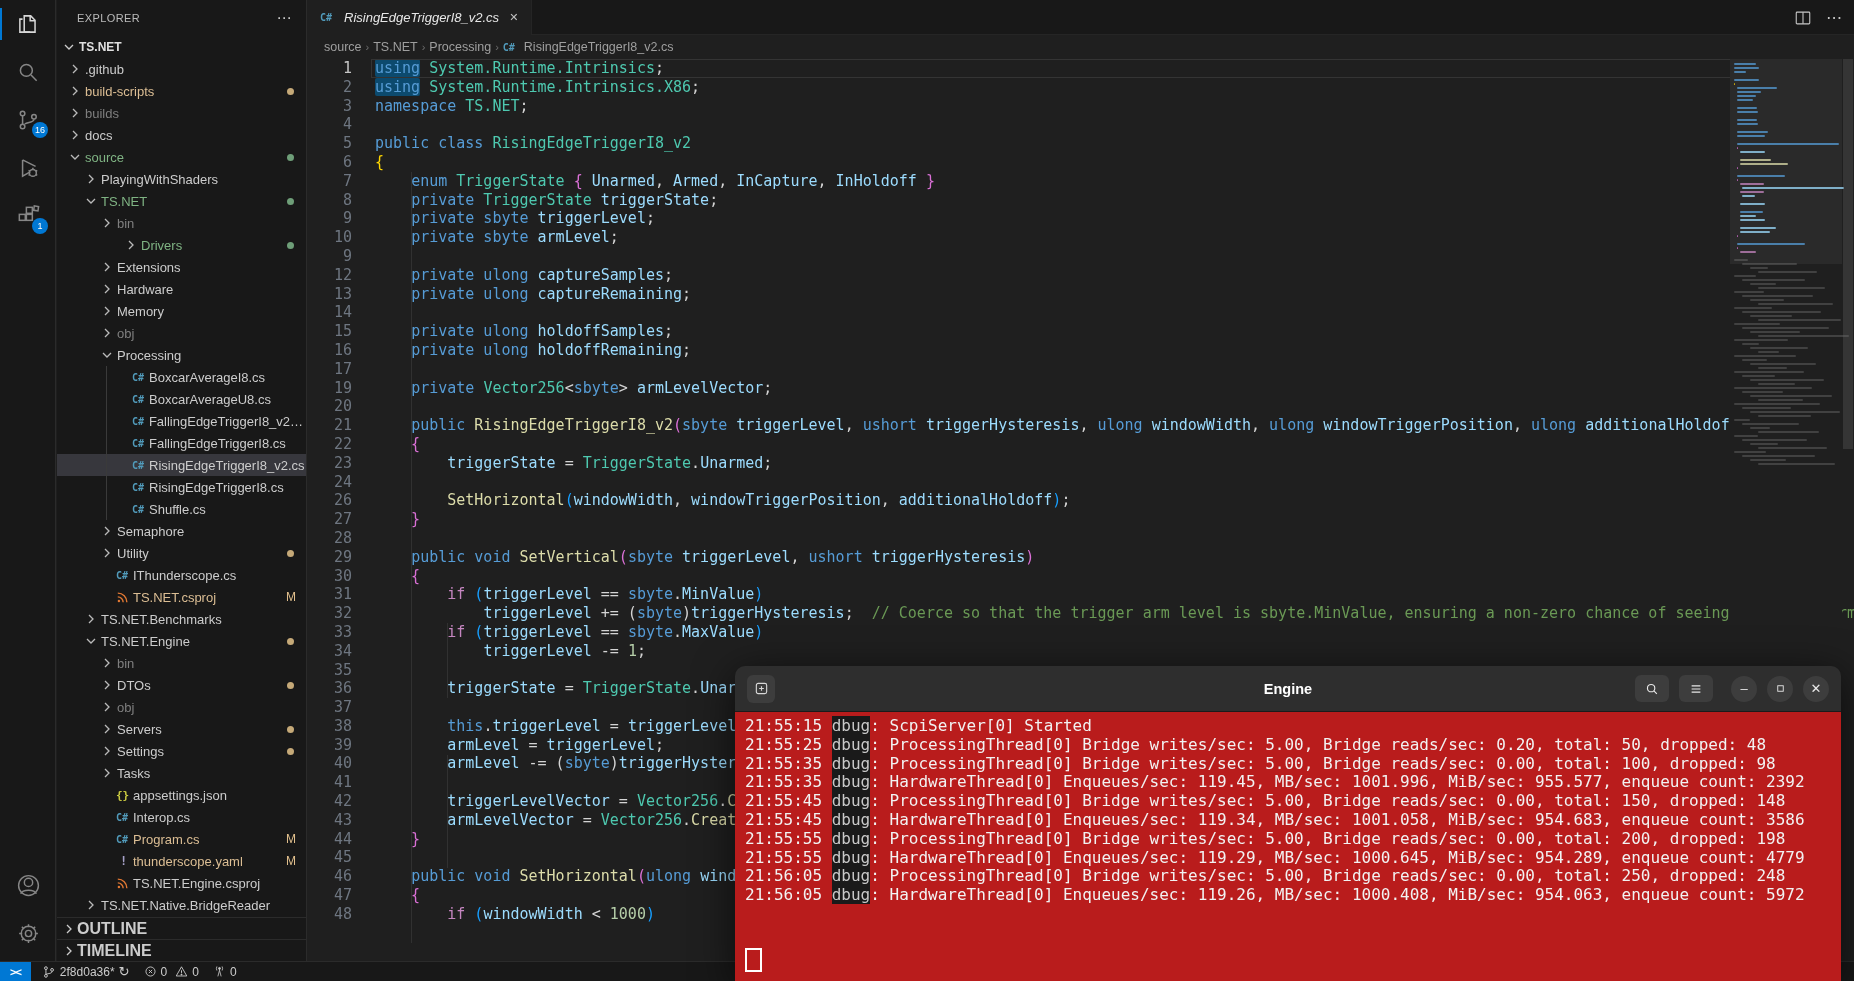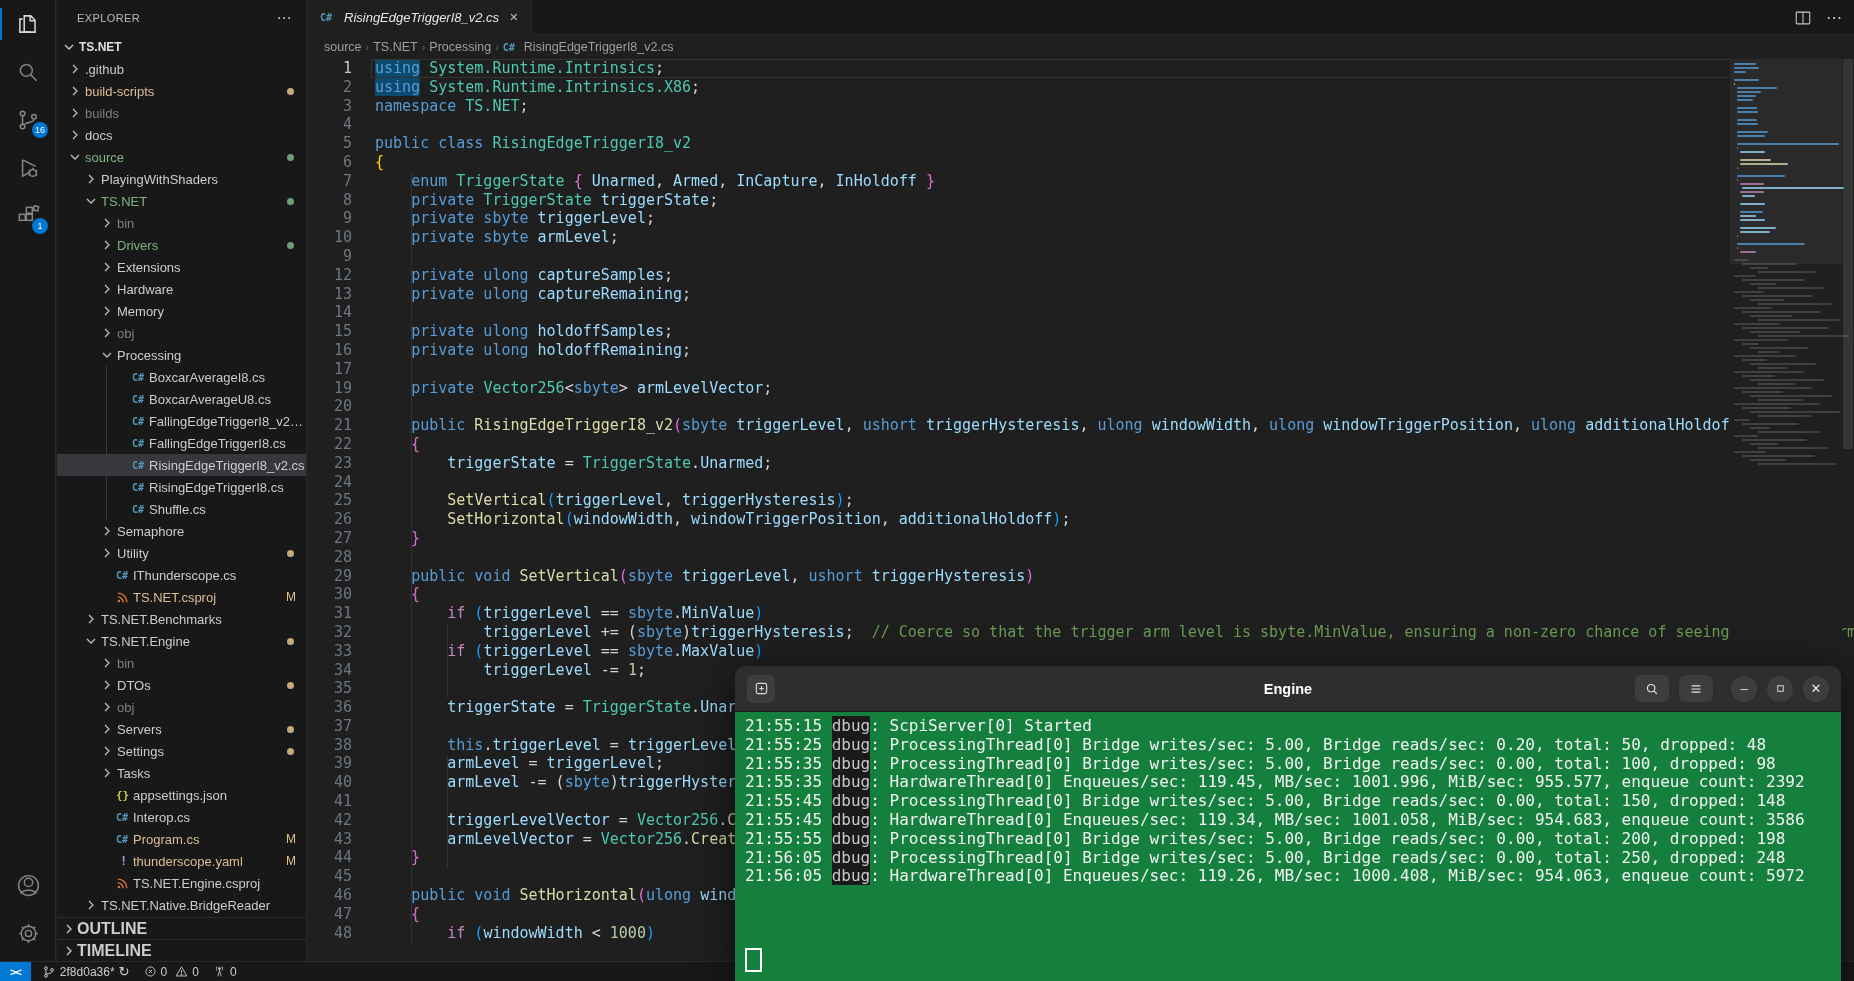--- a/index.html
+++ b/index.html
@@ -78,21 +78,21 @@
   
   .terminal { position:absolute; left:735px; top:666px; width:1106px; height:315px; z-index:10; border-radius:10px 10px 0 0; box-shadow:0 8px 40px rgba(0,0,0,.65); overflow:hidden; }
   .t-titlebar { position:relative; height:46px; background:#2e2e2e; border-bottom:1px solid #1b1b1b; display:flex; align-items:center; padding:0 12px; }
   .t-newtab { width:28px; height:28px; border-radius:6px; background:#3d3d3d; display:flex; align-items:center; justify-content:center; cursor:pointer; }
   .t-title { position:absolute; left:50%; transform:translateX(-50%); color:#ffffff; font-weight:bold; font-size:14.5px; }
   .t-actions { margin-left:auto; display:flex; align-items:center; gap:10px; }
   .t-btn { display:flex; align-items:center; justify-content:center; color:#e8e8e8; cursor:pointer; }
   .t-btn.sq { width:34px; height:27px; border-radius:6px; background:#3d3d3d; }
   .t-btn.ci { width:26px; height:26px; border-radius:50%; background:#3d3d3d; font-size:13px; }
   .t-btn.ci.minimize { margin-left:8px; }
-  .t-body { position:relative; height:269px; background:#15803d; padding:5px 0 0 10px; overflow:hidden; }
+  .t-body { position:relative; height:269px; background:#b91c1c; padding:5px 0 0 10px; overflow:hidden; }
   .tl { height:18.8px; line-height:18.8px; font-family:"DejaVu Sans Mono","Liberation Mono",monospace; font-size:16px; color:#f2f2f2; white-space:pre; }
   .t-lvl { background:#1a1a1a; color:#c9c9c9; }
   .t-cursor { position:absolute; left:10px; top:236px; width:17px; height:24px; border:2px solid #ffffff; }
 </style>
 </head>
 <body>
 
 <div class="screen">
 
   <div class="activitybar">
@@ -226,21 +226,21 @@
           </svg>
           <span class="lbl green">TS.NET</span>
           <span class="dot green"></span>
         </div>
         <div class="trow" style="padding-left: 42px;">
           <svg class="tw" viewBox="0 0 16 16" width="16" height="16">
             <path d="M6 4l4 4-4 4" fill="none" stroke="#bababa" stroke-width="1.3"></path>
           </svg>
           <span class="lbl gray">bin</span>
         </div>
-        <div class="trow" style="padding-left: 42px;">
+        <div class="trow" style="padding-left: 66px;">
           <svg class="tw" viewBox="0 0 16 16" width="16" height="16">
             <path d="M6 4l4 4-4 4" fill="none" stroke="#bababa" stroke-width="1.3"></path>
           </svg>
           <span class="lbl green">Drivers</span>
           <span class="dot green"></span>
         </div>
         <div class="trow" style="padding-left: 42px;">
           <svg class="tw" viewBox="0 0 16 16" width="16" height="16">
             <path d="M6 4l4 4-4 4" fill="none" stroke="#bababa" stroke-width="1.3"></path>
           </svg>
@@ -477,21 +477,20 @@
           <div class="cl"><span class="ln">14</span><span class="ct"></span></div>
           <div class="cl"><span class="ln">15</span><span class="ct"><span class="tk-pn">    </span><span class="tk-kw">private ulong </span><span class="tk-var">holdoffSamples</span><span class="tk-pn">;</span></span></div>
           <div class="cl"><span class="ln">16</span><span class="ct"><span class="tk-pn">    </span><span class="tk-kw">private ulong </span><span class="tk-var">holdoffRemaining</span><span class="tk-pn">;</span></span></div>
           <div class="cl"><span class="ln">17</span><span class="ct"></span></div>
           <div class="cl"><span class="ln">19</span><span class="ct"><span class="tk-pn">    </span><span class="tk-kw">private </span><span class="tk-type">Vector256</span><span class="tk-pn">&lt;</span><span class="tk-kw">sbyte</span><span class="tk-pn">&gt; </span><span class="tk-var">armLevelVector</span><span class="tk-pn">;</span></span></div>
           <div class="cl"><span class="ln">20</span><span class="ct"></span></div>
           <div class="cl"><span class="ln">21</span><span class="ct"><span class="tk-pn">    </span><span class="tk-kw">public </span><span class="tk-method">RisingEdgeTriggerI8_v2</span><span class="tk-b2">(</span><span class="tk-kw">sbyte </span><span class="tk-var">triggerLevel</span><span class="tk-pn">, </span><span class="tk-kw">ushort </span><span class="tk-var">triggerHysteresis</span><span class="tk-pn">, </span><span class="tk-kw">ulong </span><span class="tk-var">windowWidth</span><span class="tk-pn">, </span><span class="tk-kw">ulong </span><span class="tk-var">windowTriggerPosition</span><span class="tk-pn">, </span><span class="tk-kw">ulong </span><span class="tk-var">additionalHoldoff</span><span class="tk-b2">)</span></span></div>
           <div class="cl"><span class="ln">22</span><span class="ct"><span class="tk-b2">    {</span></span></div>
           <div class="cl"><span class="ln">23</span><span class="ct"><span class="tk-pn">        </span><span class="tk-var">triggerState</span><span class="tk-pn"> = </span><span class="tk-type">TriggerState</span><span class="tk-pn">.</span><span class="tk-var">Unarmed</span><span class="tk-pn">;</span></span></div>
           <div class="cl"><span class="ln">24</span><span class="ct"></span></div>
-          <div class="cl"><span class="ln">25</span><span class="ct"><span class="tk-pn">        </span><span class="tk-method">SetVertical</span><span class="tk-b3">(</span><span class="tk-var">triggerLevel</span><span class="tk-pn">, </span><span class="tk-var">triggerHysteresis</span><span class="tk-b3">)</span><span class="tk-pn">;</span></span></div>
           <div class="cl"><span class="ln">26</span><span class="ct"><span class="tk-pn">        </span><span class="tk-method">SetHorizontal</span><span class="tk-b3">(</span><span class="tk-var">windowWidth</span><span class="tk-pn">, </span><span class="tk-var">windowTriggerPosition</span><span class="tk-pn">, </span><span class="tk-var">additionalHoldoff</span><span class="tk-b3">)</span><span class="tk-pn">;</span></span></div>
           <div class="cl"><span class="ln">27</span><span class="ct"><span class="tk-b2">    }</span></span></div>
           <div class="cl"><span class="ln">28</span><span class="ct"></span></div>
           <div class="cl"><span class="ln">29</span><span class="ct"><span class="tk-pn">    </span><span class="tk-kw">public void </span><span class="tk-method">SetVertical</span><span class="tk-b2">(</span><span class="tk-kw">sbyte </span><span class="tk-var">triggerLevel</span><span class="tk-pn">, </span><span class="tk-kw">ushort </span><span class="tk-var">triggerHysteresis</span><span class="tk-b2">)</span></span></div>
           <div class="cl"><span class="ln">30</span><span class="ct"><span class="tk-b2">    {</span></span></div>
           <div class="cl"><span class="ln">31</span><span class="ct"><span class="tk-pn">        </span><span class="tk-ctrl">if </span><span class="tk-b3">(</span><span class="tk-var">triggerLevel</span><span class="tk-pn"> == </span><span class="tk-kw">sbyte</span><span class="tk-pn">.</span><span class="tk-var">MinValue</span><span class="tk-b3">)</span></span></div>
           <div class="cl"><span class="ln">32</span><span class="ct"><span class="tk-pn">            </span><span class="tk-var">triggerLevel</span><span class="tk-pn"> += (</span><span class="tk-kw">sbyte</span><span class="tk-pn">)</span><span class="tk-var">triggerHysteresis</span><span class="tk-pn">;  </span><span class="tk-cm">// Coerce so that the trigger arm level is sbyte.MinValue, ensuring a non-zero chance of seeing some waveforms</span></span></div>
           <div class="cl"><span class="ln">33</span><span class="ct"><span class="tk-pn">        </span><span class="tk-ctrl">if </span><span class="tk-b3">(</span><span class="tk-var">triggerLevel</span><span class="tk-pn"> == </span><span class="tk-kw">sbyte</span><span class="tk-pn">.</span><span class="tk-var">MaxValue</span><span class="tk-b3">)</span></span></div>
           <div class="cl"><span class="ln">34</span><span class="ct"><span class="tk-pn">            </span><span class="tk-var">triggerLevel</span><span class="tk-pn"> -= </span><span class="tk-num">1</span><span class="tk-pn">;</span></span></div>
           <div class="cl"><span class="ln">35</span><span class="ct"></span></div>
@@ -679,18 +678,19 @@
     </div>
     <div class="t-body" id="t-body">
       <div class="t-cursor"></div>
     <div class="tl"><span class="t-time">21:55:15</span> <span class="t-lvl">dbug</span><span>: </span><span class="t-msg">ScpiServer[0] Started</span></div>
         <div class="tl"><span class="t-time">21:55:25</span> <span class="t-lvl">dbug</span><span>: </span><span class="t-msg">ProcessingThread[0] Bridge writes/sec: 5.00, Bridge reads/sec: 0.20, total: 50, dropped: 48</span></div>
         <div class="tl"><span class="t-time">21:55:35</span> <span class="t-lvl">dbug</span><span>: </span><span class="t-msg">ProcessingThread[0] Bridge writes/sec: 5.00, Bridge reads/sec: 0.00, total: 100, dropped: 98</span></div>
         <div class="tl"><span class="t-time">21:55:35</span> <span class="t-lvl">dbug</span><span>: </span><span class="t-msg">HardwareThread[0] Enqueues/sec: 119.45, MB/sec: 1001.996, MiB/sec: 955.577, enqueue count: 2392</span></div>
         <div class="tl"><span class="t-time">21:55:45</span> <span class="t-lvl">dbug</span><span>: </span><span class="t-msg">ProcessingThread[0] Bridge writes/sec: 5.00, Bridge reads/sec: 0.00, total: 150, dropped: 148</span></div>
         <div class="tl"><span class="t-time">21:55:45</span> <span class="t-lvl">dbug</span><span>: </span><span class="t-msg">HardwareThread[0] Enqueues/sec: 119.34, MB/sec: 1001.058, MiB/sec: 954.683, enqueue count: 3586</span></div>
         <div class="tl"><span class="t-time">21:55:55</span> <span class="t-lvl">dbug</span><span>: </span><span class="t-msg">ProcessingThread[0] Bridge writes/sec: 5.00, Bridge reads/sec: 0.00, total: 200, dropped: 198</span></div>
+        <div class="tl"><span class="t-time">21:55:55</span> <span class="t-lvl">dbug</span><span>: </span><span class="t-msg">HardwareThread[0] Enqueues/sec: 119.29, MB/sec: 1000.645, MiB/sec: 954.289, enqueue count: 4779</span></div>
         <div class="tl"><span class="t-time">21:56:05</span> <span class="t-lvl">dbug</span><span>: </span><span class="t-msg">ProcessingThread[0] Bridge writes/sec: 5.00, Bridge reads/sec: 0.00, total: 250, dropped: 248</span></div>
         <div class="tl"><span class="t-time">21:56:05</span> <span class="t-lvl">dbug</span><span>: </span><span class="t-msg">HardwareThread[0] Enqueues/sec: 119.26, MB/sec: 1000.408, MiB/sec: 954.063, enqueue count: 5972</span></div>
       </div>
   </div>
 
 </div>
 
 </body></html>

